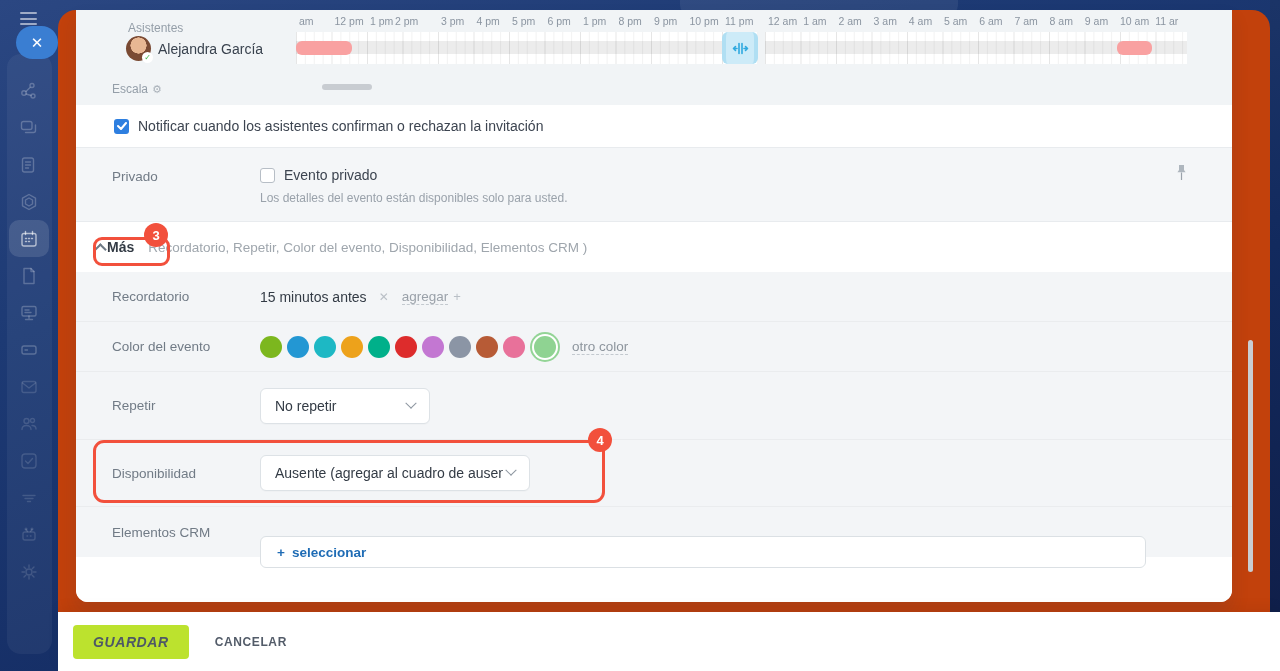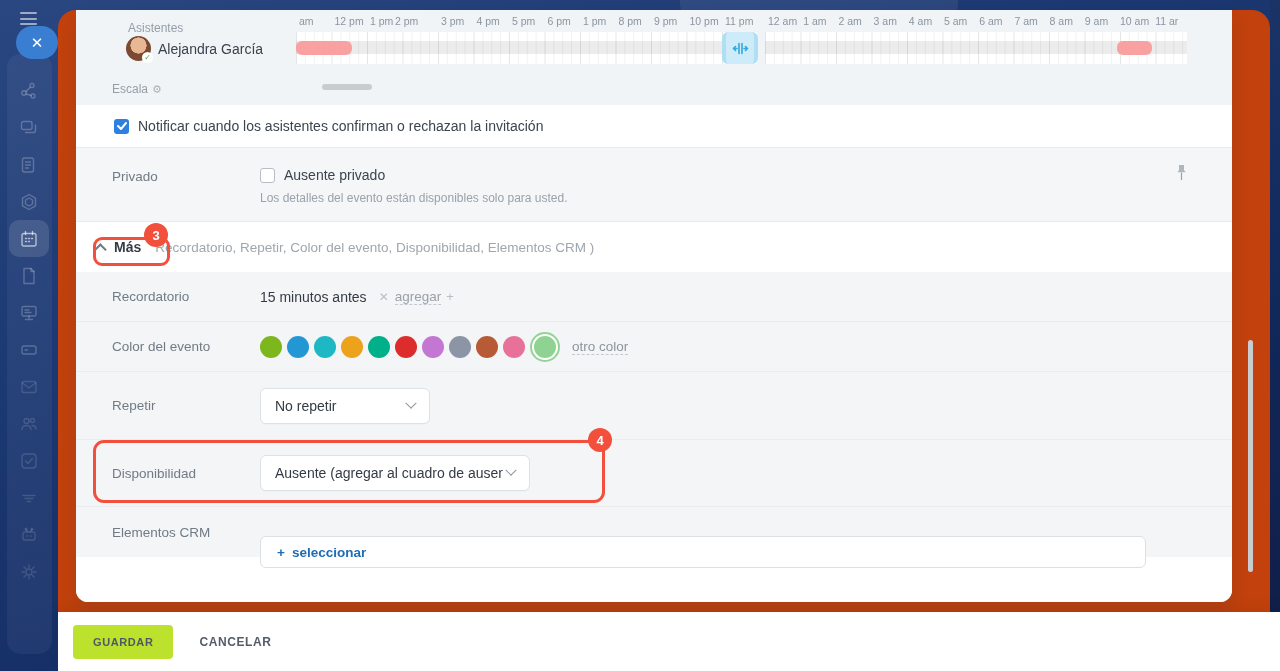--- a/index.html
+++ b/index.html
@@ -66,35 +66,35 @@
 
   .sec-private{height:75px;background:#f4f6f8;border-top:1px solid #e8ebee;border-bottom:1px solid #e8ebee;display:flex;position:relative;}
   .sec-private .row-label{padding-top:21px;}
   .private-field{padding-top:19px;}
   .private-check{display:flex;align-items:center;}
   .private-check .cb-label{margin-left:9px;font-size:14px;color:#3c4450;}
   .private-hint{margin-top:8px;font-size:12px;color:#9aa2ab;}
   .pin{position:absolute;right:44px;top:16px;color:#9aa2ab;cursor:pointer;}
 
   .sec-more{height:50px;background:#fff;display:flex;align-items:center;padding-left:22px;}
-  .more-toggle{display:flex;align-items:center;gap:7px;cursor:pointer;}
+  .more-toggle{display:flex;align-items:center;cursor:pointer;}
   .chev-up{width:9px;height:9px;border-left:2px solid #6f7a86;border-top:2px solid #6f7a86;transform:rotate(45deg) translateY(3px);}
   .more-label{font-size:14px;font-weight:bold;color:#333b45;}
   .more-summary{margin-left:14px;font-size:13.5px;color:#9fa6ad;}
 
   .details{background:#f3f5f7;}
   .d-row{display:flex;align-items:center;border-bottom:1px solid rgba(0,0,0,.035);}
   .r-reminder{height:50px;}
   .r-repeat{height:68px;}
   .r-color{height:50px;}
   .r-avail{height:67px;}
   .r-crm{height:50px;border-bottom:none;}
   .reminder-val{font-size:14px;font-weight:500;color:#333b45;}
   .x-small{margin-left:12px;color:#b9bfc6;font-size:12px;cursor:pointer;}
-  .dashed-link{margin-left:6px;font-size:13.5px;color:#9aa1a9;border-bottom:1px dashed #c3c9cf;cursor:pointer;}
+  .dashed-link{margin-left:13px;font-size:13.5px;color:#9aa1a9;border-bottom:1px dashed #c3c9cf;cursor:pointer;}
   .plus-small{margin-left:5px;color:#b9bfc6;font-size:13px;cursor:pointer;}
 
   .select{background:#fff;border:1px solid #dde2e6;border-radius:6px;height:36px;display:flex;align-items:center;padding:0 14px;font-size:14px;color:#333b45;cursor:pointer;box-shadow:0 1px 1px rgba(0,0,0,.02);}
   .select .chev-dn{margin-left:auto;width:8px;height:8px;border-right:1.8px solid #8d96a0;border-bottom:1.8px solid #8d96a0;transform:rotate(45deg) translate(-2px,-2px);}
   .sel-repeat{width:170px;}
   .sel-avail{width:270px;}
   .sel-avail .val{white-space:nowrap;overflow:hidden;max-width:228px;}
 
   .swatches{display:flex;align-items:center;gap:5px;}
   .swatch{width:22px;height:22px;border-radius:50%;cursor:pointer;}
@@ -112,21 +112,21 @@
   .ann-box3{left:93px;top:237px;width:77px;height:29px;}
   .ann-box4{left:93px;top:440px;width:512px;height:63px;border-radius:11px;}
   .ann-badge{position:absolute;width:24px;height:24px;border-radius:50%;background:var(--c-annotation);color:#fff;font-size:13px;font-weight:bold;display:flex;align-items:center;justify-content:center;z-index:51;}
   .ann-badge3{left:144px;top:223px;}
   .ann-badge4{left:588px;top:428px;}
 
   
   .scroll-thumb{position:absolute;right:17px;top:330px;width:5px;height:232px;border-radius:3px;background:#c9cdd2;cursor:grab;}
   .right-strip{position:absolute;right:0;top:0;width:10px;height:612px;background:linear-gradient(180deg,#1b3467 0%,#122a5e 40%,#101f4a 100%);}
   .footer{position:absolute;left:58px;right:0;bottom:0;height:59px;background:#fff;display:flex;align-items:center;padding-left:15px;box-shadow:0 -5px 12px rgba(0,0,0,.05);z-index:40;}
-  .btn-save{height:34px;padding:0 20px;border:none;border-radius:4px;background:var(--c-save);color:#4e5866;font-family:inherit;font-size:11px;font-weight:bold;letter-spacing:.6px;cursor:pointer;}
+  .btn-save{height:34px;padding:0 20px;border:none;border-radius:4px;background:var(--c-save);color:#4e5866;font-family:inherit;font-size:14px;font-weight:bold;letter-spacing:.6px;cursor:pointer;font-style:italic;}
   .btn-cancel{margin-left:26px;background:none;border:none;font-family:inherit;font-size:12px;font-weight:bold;letter-spacing:.6px;color:#535c69;cursor:pointer;}
 </style>
 </head>
 <body>
 
 <div class="sidebar">
   <div class="hamburger">
       <span></span>
       <span></span>
       <span></span>
@@ -297,21 +297,21 @@
           </svg>
       </div>
       <span class="cb-label">Notificar cuando los asistentes confirman o rechazan la invitación</span>
     </div>
 
     <div class="sec-private">
       <div class="row-label">Privado</div>
       <div class="private-field">
         <div class="private-check">
           <div class="cb empty"></div>
-          <span class="cb-label">Ausente privado</span>
+          <span class="cb-label">Evento privado</span>
         </div>
         <div class="private-hint">Los detalles del evento están disponibles solo para usted.</div>
       </div>
       <div class="pin">
         <svg width="13" height="17" viewBox="0 0 13 17" fill="none" stroke="#9aa2ab" stroke-width="1.2">
           <path d="M4 1h5v5l1.6 2.2H2.4L4 6z" fill="#aeb6be" stroke="none"></path>
           <path d="M6.5 8.5v7.5"></path>
         </svg>
       </div>
     </div>

